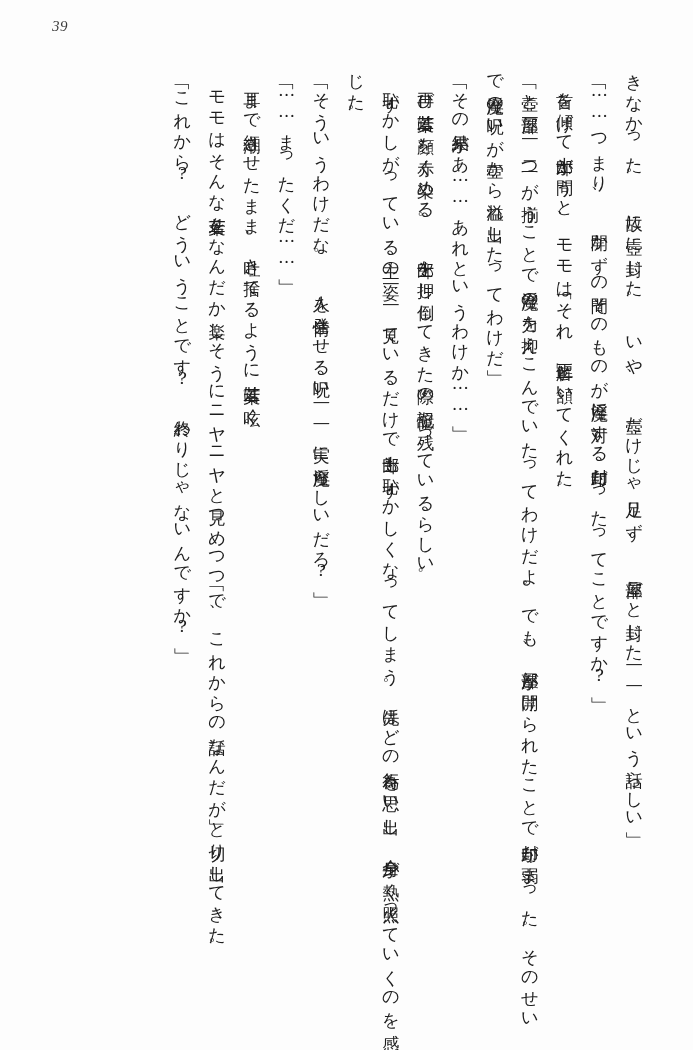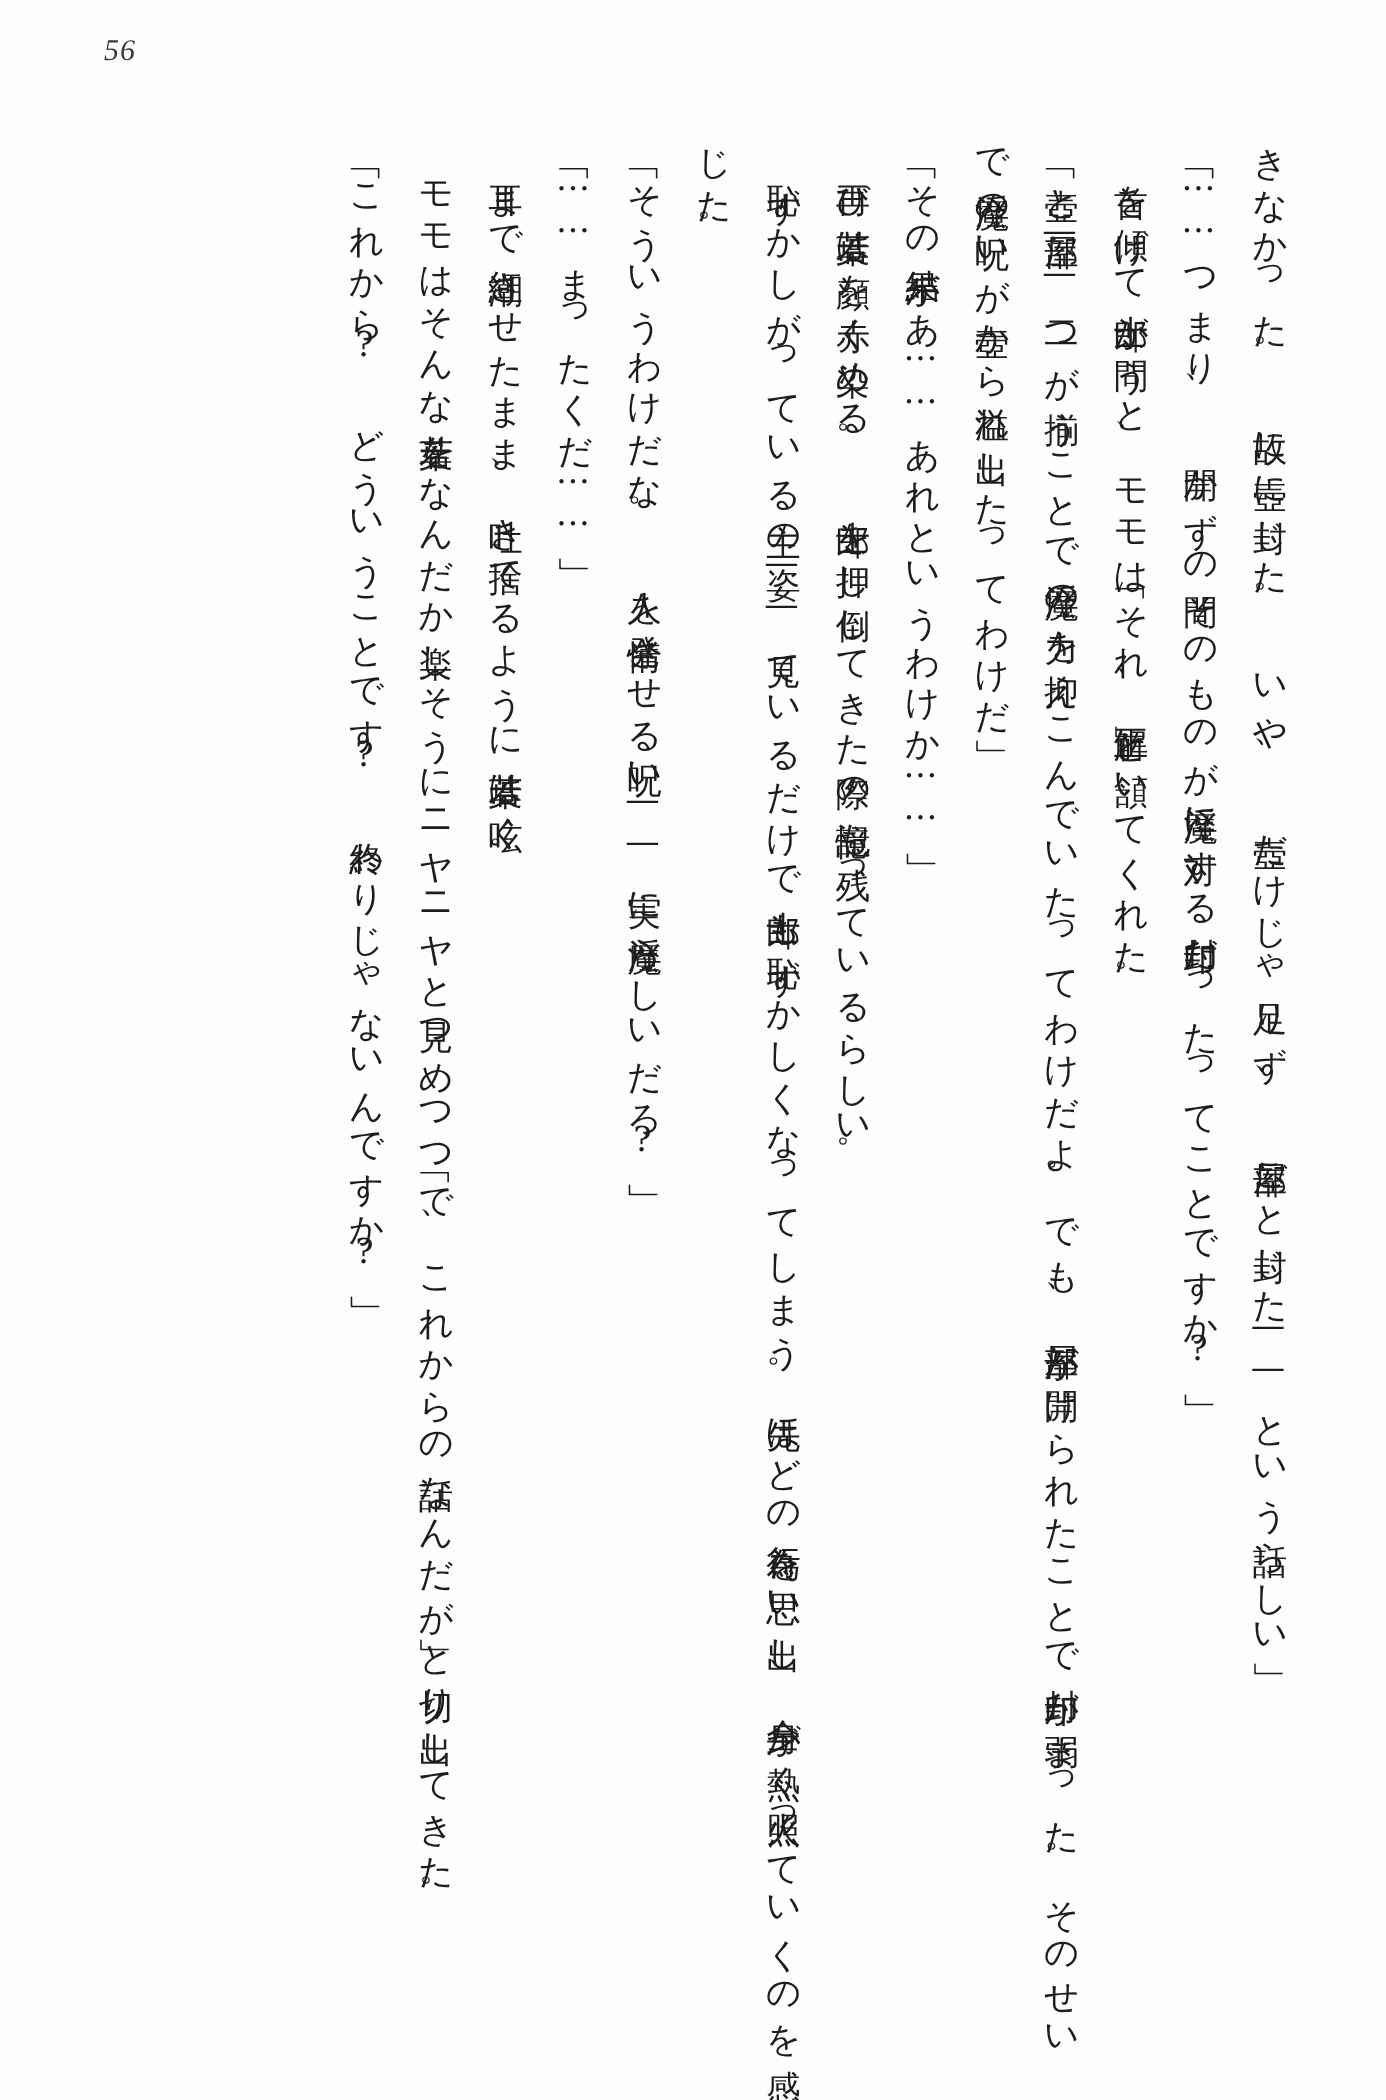--- a/index.html
+++ b/index.html
@@ -52,21 +52,21 @@
   }
   .vtext p.indent {
     text-indent: 1em;
   }
 </style>
 </head>
 <body>
 
 <div class="page">
 
-  <div class="page-number">56</div>
+  <div class="page-number">39</div>
 
   <div class="vtext">
     <p>きなかった。　故に壺に封じた。　いや、　壺だけじゃ足りず、　部屋ごと封じた——という話らしい」</p>
     <p class="indent">「……つまり、　開かずの間そのものが淫魔に対する封印だったってことですか?」</p>
     <p class="indent">首を傾げて士郎が問うと、モモは「それ、正解」と頷いてくれた。</p>
     <p class="indent">「壺と部屋——二つが揃うことで淫魔の力を抑えこんでいたってわけだよ。でも、部屋が開けられたことで封印が弱まった。そのせいで淫魔の呪いが壺から溢れ出したってわけだ」</p>
     <p class="indent">「その結果があ……あれというわけか……」</p>
     <p class="indent">再び若葉は顔を赤く染める。　士郎を押し倒してきた際の記憶も残っているらしい。</p>
     <p class="indent">恥ずかしがっている主の姿——見ているだけで士郎も恥ずかしくなってしまう。先ほどの行為を思い出し、全身が熱く火照っていくのを感じた。</p>
     <p class="indent">「そういうわけだな。　人を発情させる呪い——実に淫魔らしいだろ?」</p>

